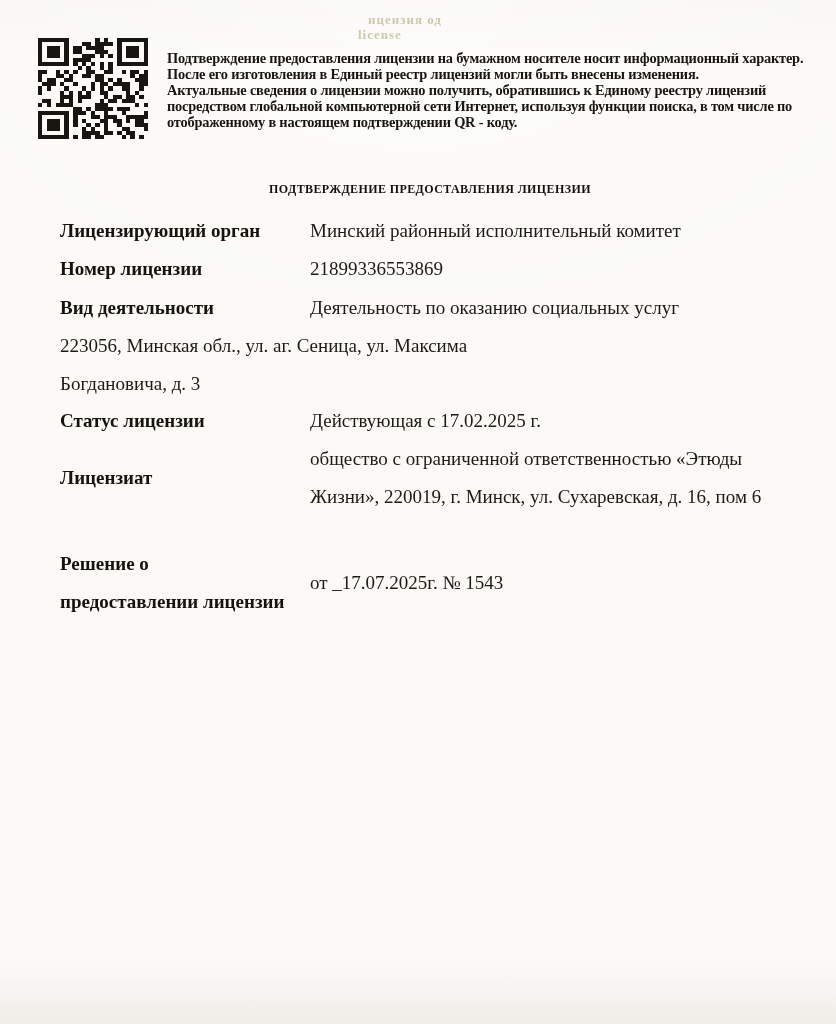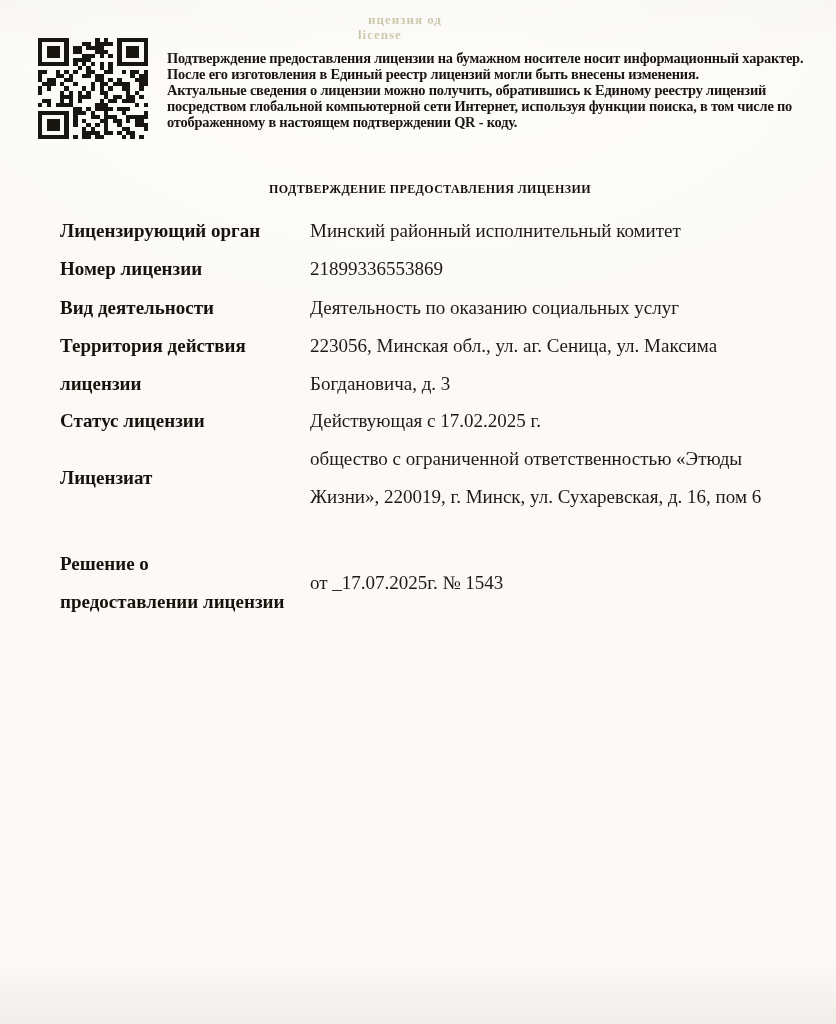--- a/index.html
+++ b/index.html
@@ -414,21 +414,20 @@
   </div>
       <div class="field-row">
     <div class="label">Номер лицензии</div>
     <div class="value">21899336553869</div>
   </div>
       <div class="field-row">
     <div class="label">Вид деятельности</div>
     <div class="value">Деятельность по оказанию социальных услуг</div>
   </div>
       <div class="field-row">
-    <div class="label">Территория действия лицензии</div>
     <div class="value">223056, Минская обл., ул. аг. Сеница, ул. Максима Богдановича, д. 3</div>
   </div>
       <div class="field-row">
     <div class="label">Статус лицензии</div>
     <div class="value">Действующая с 17.02.2025 г.</div>
   </div>
       <div class="field-row">
     <div class="label">Лицензиат</div>
     <div class="value">общество с ограниченной ответственностью «Этюды Жизни», 220019, г. Минск, ул. Сухаревская, д. 16, пом 6</div>
   </div>

